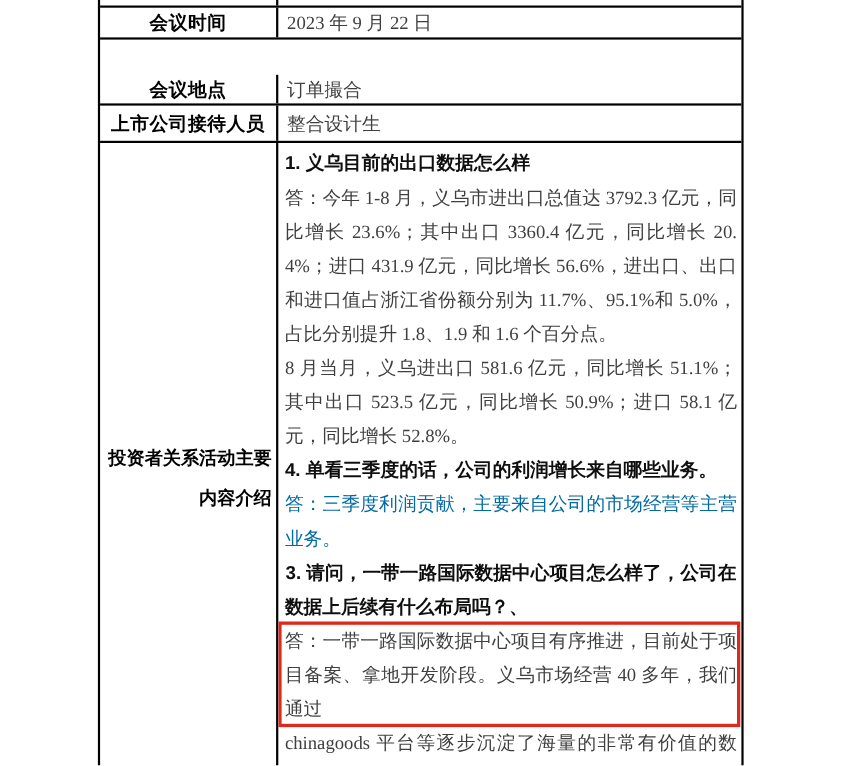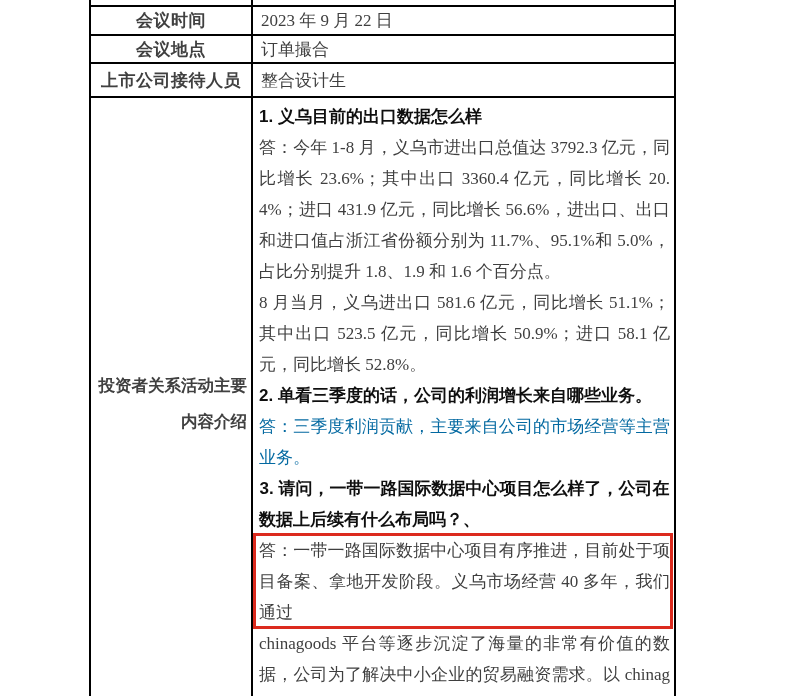--- a/index.html
+++ b/index.html
@@ -30,36 +30,36 @@
   .cell-label {
     width: 162px;
     box-sizing: border-box;
     border-right: 2px solid #000;
     display: flex;
     align-items: center;
     justify-content: center;
     font-family: "Liberation Sans", "DejaVu Sans", sans-serif;
     font-weight: bold;
     font-size: 17px;
-    color: #404040;
+    color: #000000;
     letter-spacing: 0.5px;
   }
   .cell-value {
     flex: 1;
     box-sizing: border-box;
     display: flex;
     align-items: center;
     padding-left: 8px;
     font-size: 17px;
     color: #3f3f3f;
   }
   .row-sliver { height: 7px; }
   .row-sliver .cell-label, .row-sliver .cell-value { padding: 0; }
   .row-1 { height: 29px; }
-  .row-2 { height: 28px; }
+  .row-2 { height: 28px; margin-top: 32px; }
   .row-3 { height: 34px; }
   .row-main { height: 662px; position: relative; }
   .row-main .cell-label {
     position: relative;
     align-items: flex-start;
     justify-content: flex-start;
     font-size: 16.5px;
     letter-spacing: 0;
   }
   .main-label-text {
@@ -131,21 +131,21 @@
     </div>
 
     <div class="trow row-main last">
       <div class="cell-label">
         <div class="main-label-text">投资者关系活动主要内容介绍</div>
       </div>
       <div class="cell-content">
         <div class="para bold">1. 义乌目前的出口数据怎么样</div>
         <div class="para">答：今年 1-8 月，义乌市进出口总值达 3792.3 亿元，同比增长 23.6%；其中出口 3360.4 亿元，同比增长 20.4%；进口 431.9 亿元，同比增长 56.6%，进出口、出口和进口值占浙江省份额分别为 11.7%、95.1%和 5.0%，占比分别提升 1.8、1.9 和 1.6 个百分点。</div>
         <div class="para">8 月当月，义乌进出口 581.6 亿元，同比增长 51.1%；其中出口 523.5 亿元，同比增长 50.9%；进口 58.1 亿元，同比增长 52.8%。</div>
-        <div class="para bold">2. 单看三季度的话，公司的利润增长来自哪些业务。</div>
+        <div class="para bold">4. 单看三季度的话，公司的利润增长来自哪些业务。</div>
         <div class="para soft">答：三季度利润贡献，主要来自公司的市场经营等主营业务。</div>
         <div class="para bold">3. 请问，一带一路国际数据中心项目怎么样了，公司在数据上后续有什么布局吗？、</div>
         <div class="para highlighted">
           <span>答：一带一路国际数据中心项目有序推进，目前处于项目备案、拿地开发阶段。义乌市场经营 40 多年，我们通过</span>
           <div class="highlight-border"></div>
         </div>
         <div class="para">chinagoods 平台等逐步沉淀了海量的非常有价值的数据，公司为了解决中小企业的贸易融资需求。以 chinagoods 平台为基础，整合设计生 产、订单撮合、贸易履约、结汇等外贸出口链数据，兼顾主体信用和贸易信用，为商户提供贸</div>
       </div>
     </div>
 

